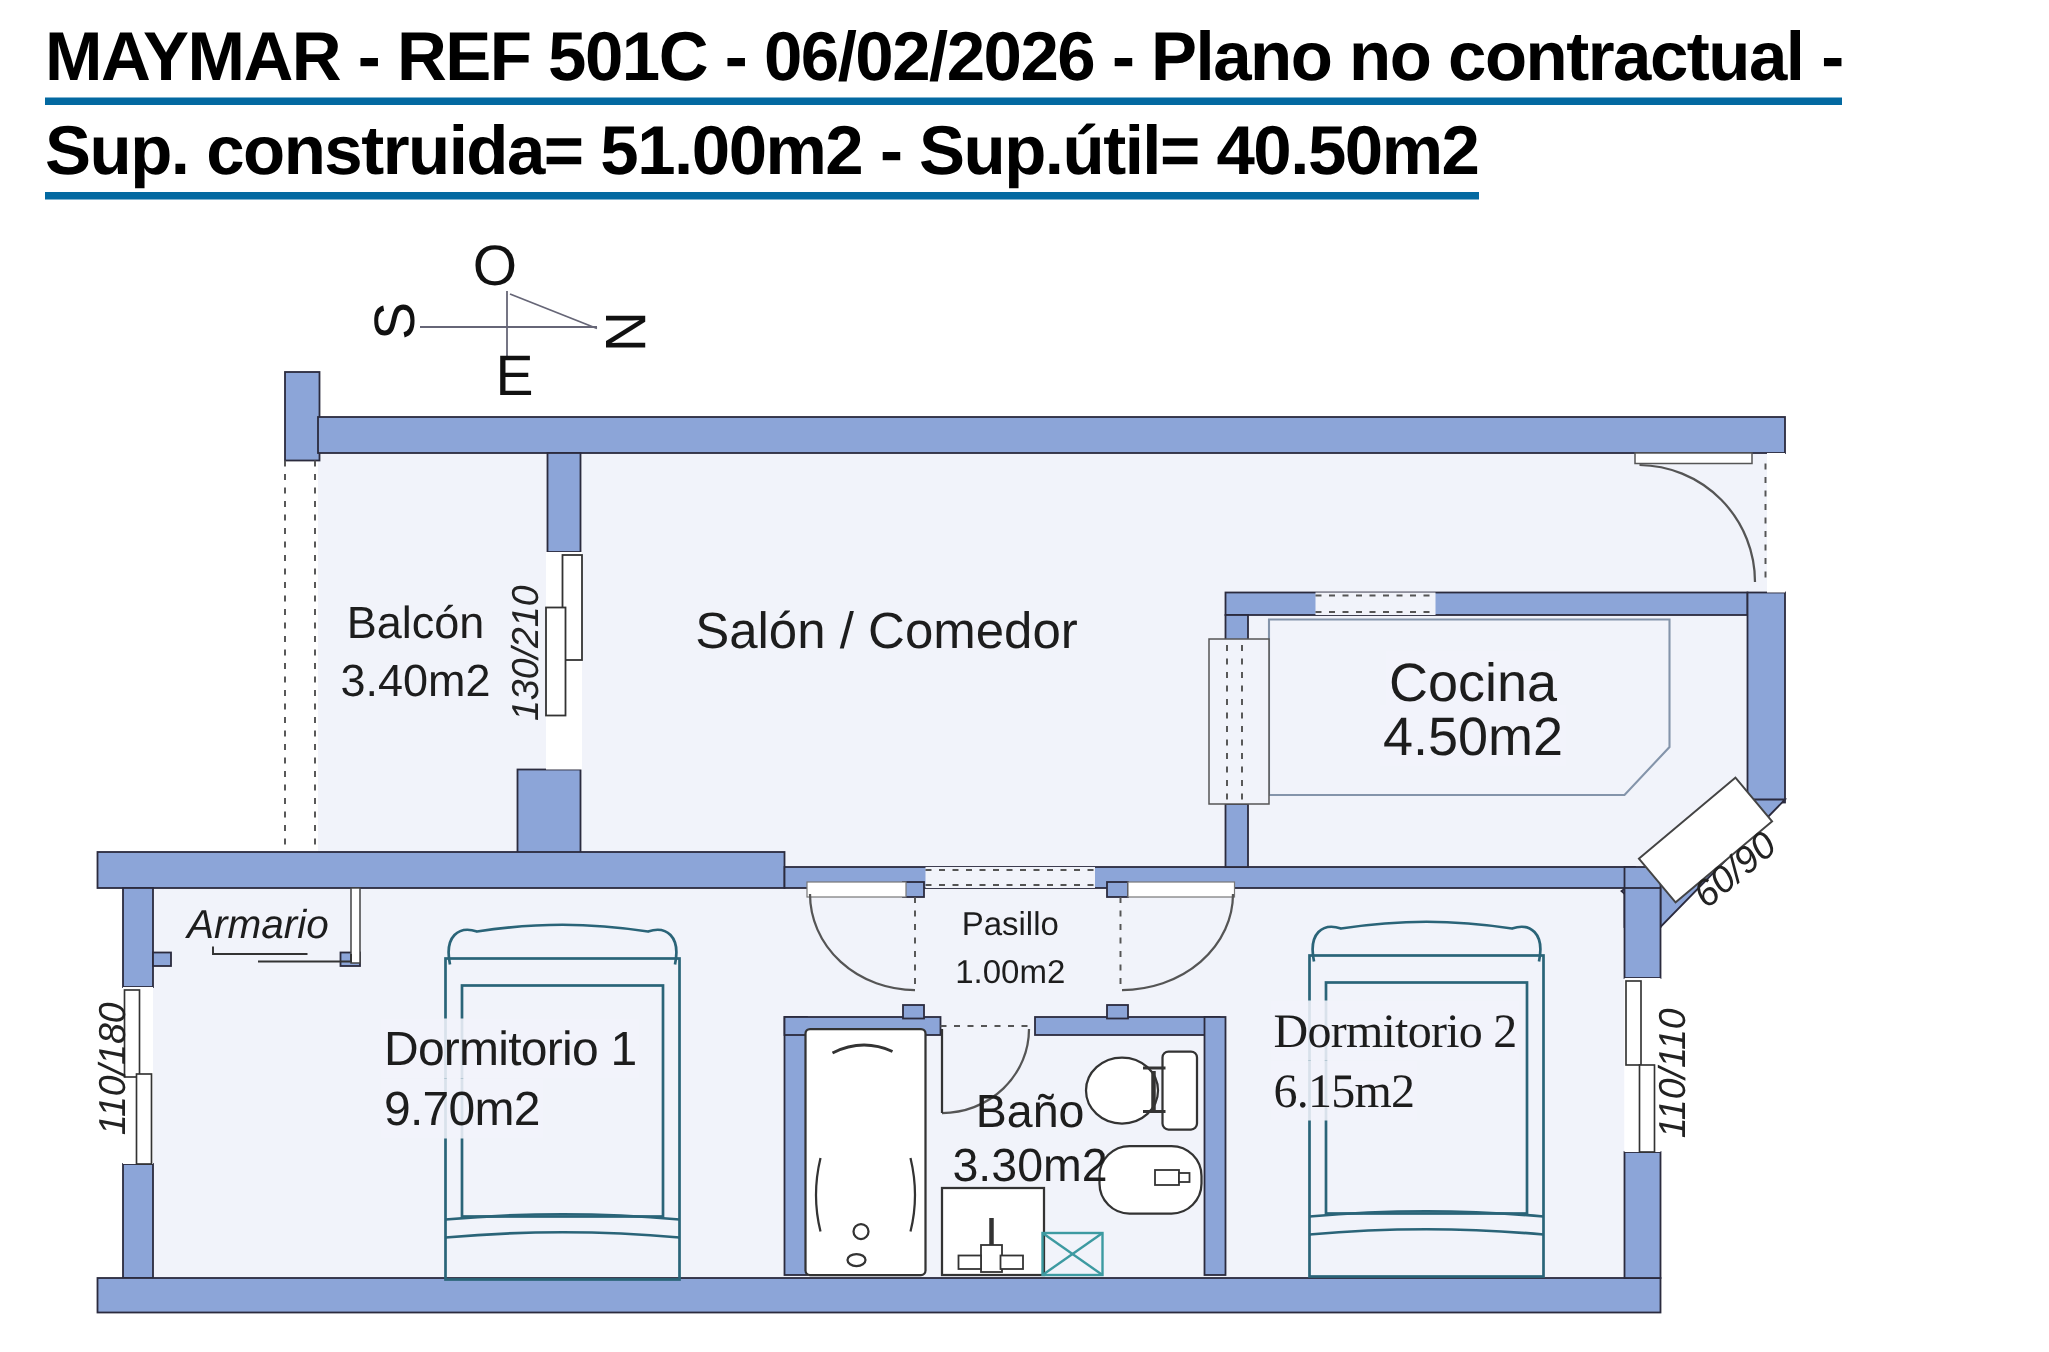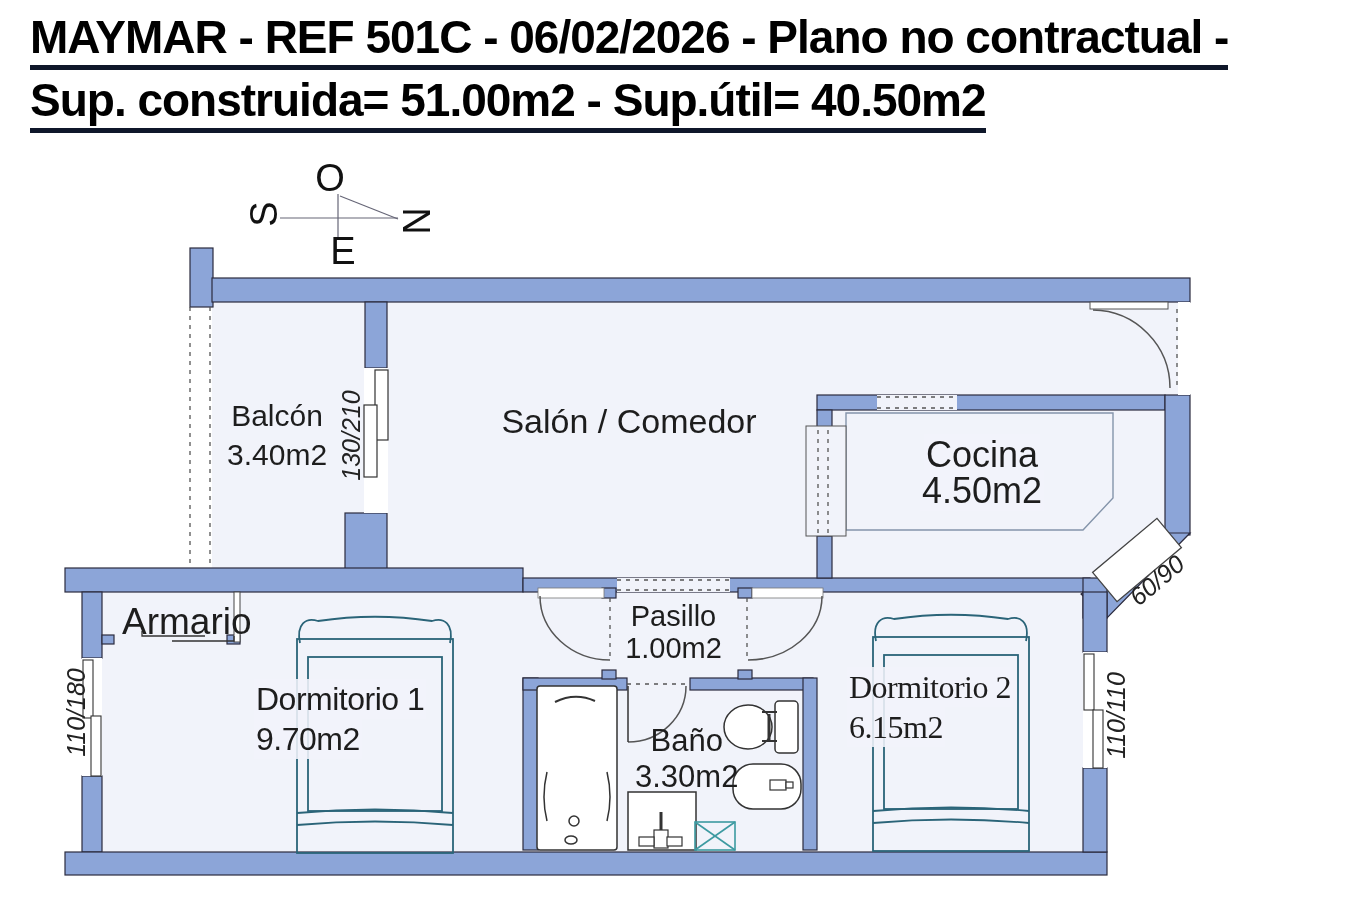--- a/index.html
+++ b/index.html
@@ -1,35 +1,35 @@
 <!DOCTYPE html>
 <html><head>
 <meta charset="utf-8">
 <style>
   html,body{margin:0;padding:0;background:#fff;}
   .screen{position:relative;width:1366px;height:901px;background:#fff;overflow:hidden;
           font-family:"Liberation Sans",sans-serif;color:#1d1d1d;}
   .title-block{position:absolute;left:30px;top:14px;z-index:3;}
   .title-line{display:table;white-space:nowrap;font-weight:bold;font-size:46px;line-height:1.04;
-              letter-spacing:-1px;color:#000;border-bottom:5px solid #0f172a;padding-bottom:3px;margin-bottom:7px;}
+              letter-spacing:-1px;color:#000;border-bottom:5px solid #0369a1;padding-bottom:3px;margin-bottom:7px;}
   svg.plan{position:absolute;left:0;top:0;z-index:1;}
   .rlabel{position:absolute;z-index:2;color:#1d1d1d;text-align:center;}
   .rlabel .ln{white-space:nowrap;}
   .halo .ln{background:rgba(241,243,250,0.88);padding:0 2px;display:table;}
   .lbl-balcon{left:227px;top:396px;font-size:30px;line-height:39px;}
-  .lbl-salon{left:474px;top:398px;width:310px;text-align:center;font-size:34px;line-height:46px;}
+  .lbl-salon{left:436px;top:398px;width:310px;text-align:center;font-size:34px;line-height:46px;}
   .lbl-salon .ln{display:inline;}
   .lbl-cocina{left:902px;top:437px;width:160px;text-align:center;font-size:36px;line-height:36px;}
   .lbl-cocina .ln{display:inline;}
-  .lbl-pasillo{left:610px;top:600px;width:127px;text-align:center;font-size:29px;line-height:32px;}
+  .lbl-pasillo{left:610px;top:600px;width:127px;text-align:center;font-size:22px;line-height:32px;}
   .lbl-pasillo .ln{display:inline;}
   .lbl-dorm1{left:254px;top:655px;font-size:32px;line-height:40px;letter-spacing:-0.5px;margin-top:24px;}
   .lbl-bano{left:635px;top:723px;font-size:31px;line-height:36px;}
   .lbl-dorm2{left:847px;top:667px;font-size:32px;line-height:40px;letter-spacing:-0.5px;font-family:Liberation Serif, serif;}
-  .lbl-armario{left:122px;top:601px;width:100px;text-align:center;font-size:37px;}
+  .lbl-armario{left:122px;top:601px;width:100px;text-align:center;font-style:italic;font-size:27px;}
   .dim{position:absolute;z-index:2;font-style:italic;font-size:25px;color:#222;text-align:center;white-space:nowrap;}
   .dim-balcony{left:296px;top:421px;width:110px;transform:rotate(-90deg);}
   .dim-left{left:21px;top:698px;width:110px;transform:rotate(-90deg);}
   .dim-right{left:1061px;top:701px;width:110px;transform:rotate(-90deg);}
   .dim-corner{left:1112px;top:566px;width:90px;transform:rotate(-40deg);}
 </style>
 </head>
 <body>
 
 <div class="screen">

